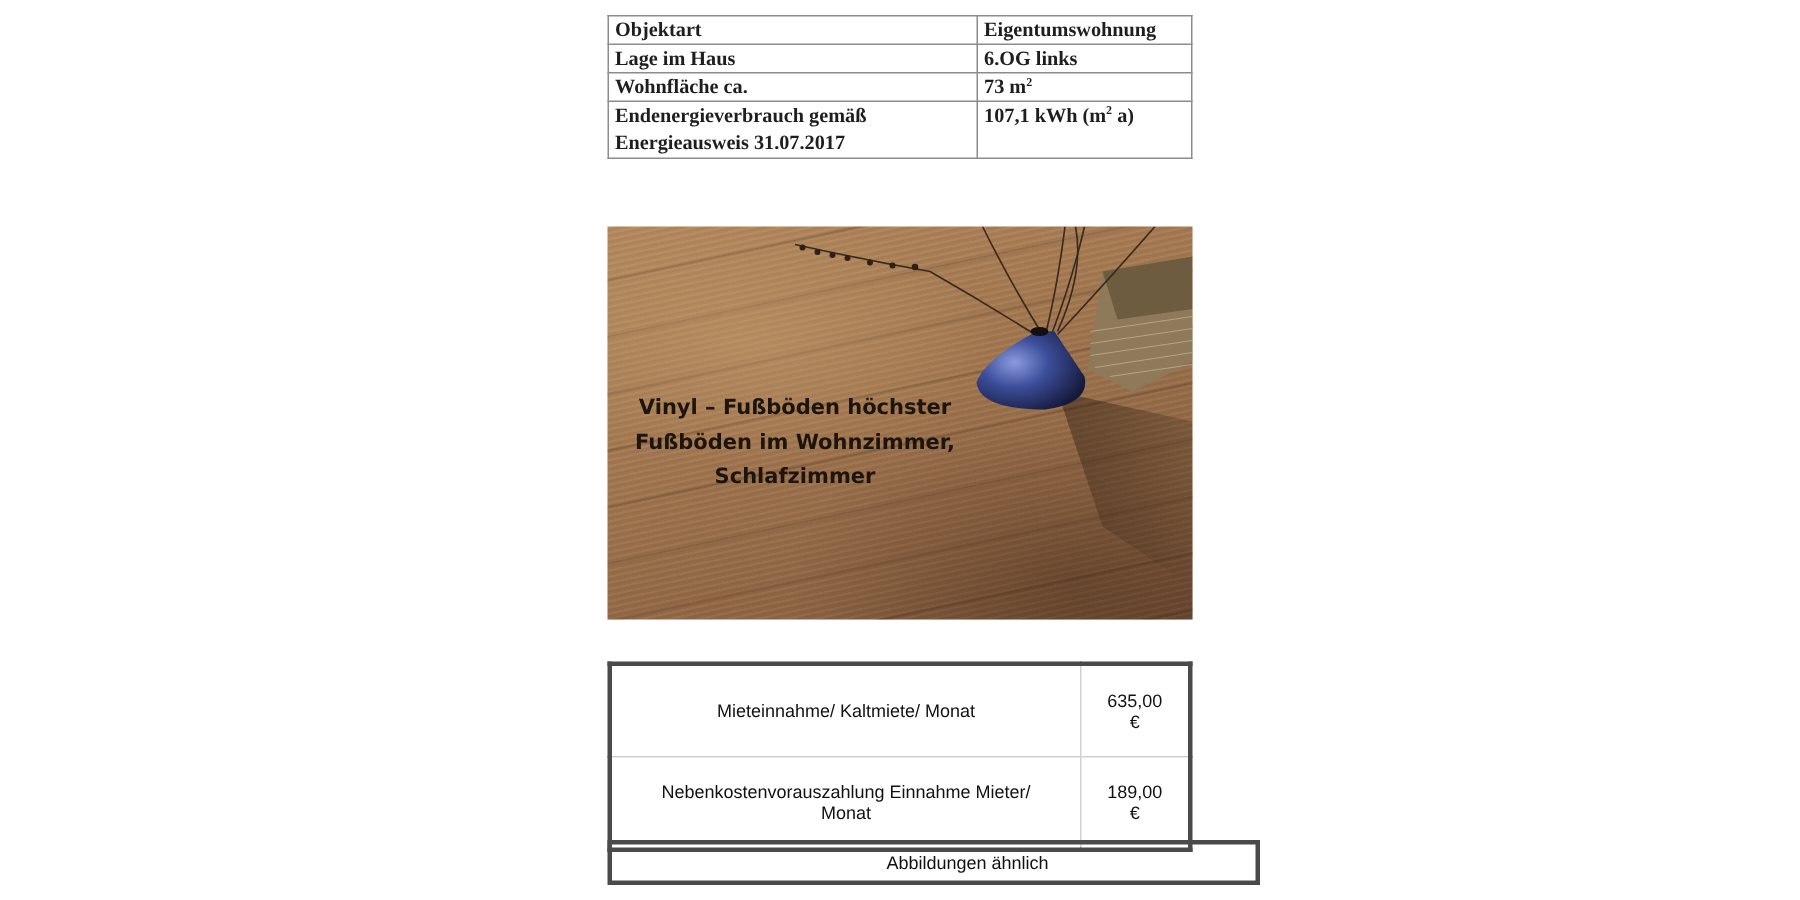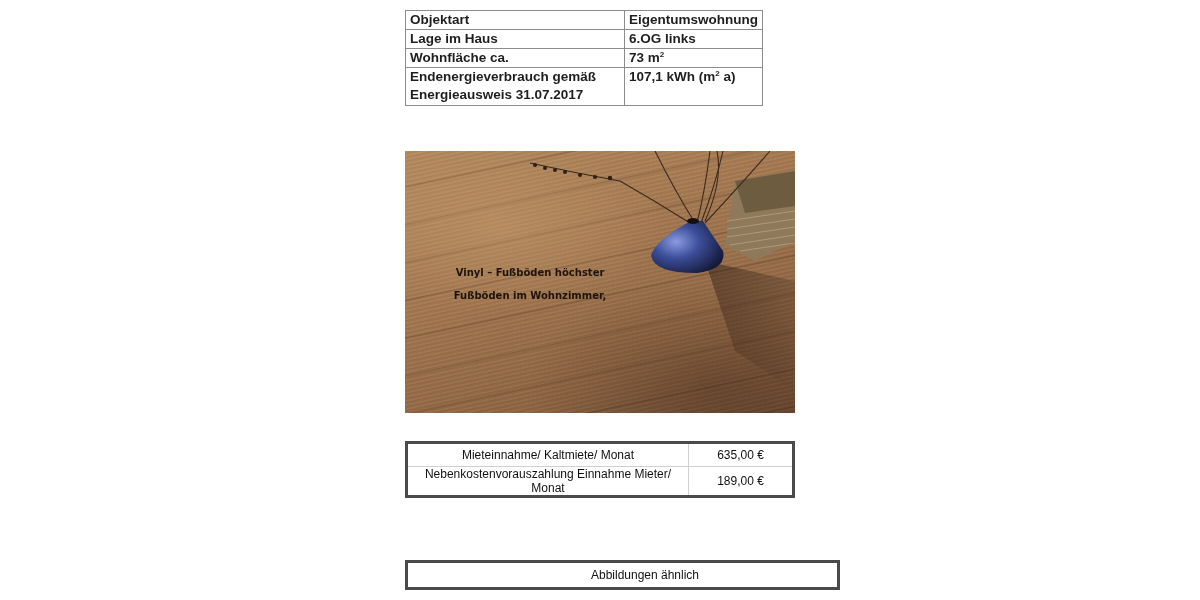--- a/index.html
+++ b/index.html
@@ -1,39 +1,39 @@
 <!DOCTYPE html>
 <html><head>
   <meta charset="utf-8">
   <style>
     html, body { margin: 0; padding: 0; background: #ffffff; }
     body { width: 1200px; height: 600px; position: relative; overflow: hidden; font-family: "Liberation Sans", sans-serif; color: #1a1a1a; }
 
     
-    .prop-table { position: absolute; left: 405px; top: 10px; width: 358px; border-collapse: collapse; font-family: Liberation Sans, sans-serif; font-weight: bold; font-size: 13.5px; color: #1e1e1e; }
+    .prop-table { position: absolute; left: 405px; top: 10px; width: 390px; border-collapse: collapse; font-family: Liberation Serif, serif; font-weight: bold; font-size: 13.5px; color: #1e1e1e; }
     .prop-table td { border: 1px solid #8c8c8c; padding: 0 4px; height: 18px; line-height: 18px; vertical-align: top; }
     .prop-table td.k { width: 237px; }
     .prop-table tr.tall td { height: 37px; }
     .prop-table sup { font-size: 8px; vertical-align: 5px; line-height: 0; }
 
     
     .photo { position: absolute; left: 405px; top: 151px; width: 390px; height: 262px; overflow: hidden;
       background:
         radial-gradient(ellipse 60% 45% at 25% 30%, rgba(210,170,120,0.35), rgba(0,0,0,0) 70%),
         radial-gradient(ellipse 70% 60% at 80% 90%, rgba(60,35,20,0.35), rgba(0,0,0,0) 70%),
         repeating-linear-gradient(168deg, rgba(255,235,200,0.06) 0px, rgba(255,235,200,0.06) 1px, rgba(70,40,20,0.07) 2px, rgba(70,40,20,0.0) 4px),
         repeating-linear-gradient(168deg, rgba(0,0,0,0) 0px, rgba(0,0,0,0) 34px, rgba(60,35,18,0.25) 35px, rgba(0,0,0,0) 37px),
         linear-gradient(160deg, #b48a5e 0%, #a27750 40%, #8d6443 75%, #6f4c33 100%);
     }
     .photo svg.deco { position: absolute; left: 0; top: 0; }
-    .photo .caption { position: absolute; left: 0; top: 110px; width: 250px; text-align: center; font-family: "DejaVu Sans", sans-serif; font-weight: bold; font-size: 10px; line-height: 23px; color: #1c140e; }
+    .photo .caption { position: absolute; left: 0; top: 110px; width: 250px; text-align: center; font-family: "DejaVu Sans", sans-serif; font-weight: bold; font-size: 14px; line-height: 23px; color: #1c140e; }
 
     
     .fin-table { position: absolute; left: 405px; top: 441px; width: 390px; border-collapse: collapse; border: 3px solid #4a4a4a; font-family: "Liberation Sans", sans-serif; font-size: 12px; color: #111; }
-    .fin-table td { border: 1px solid #d0d0d0; height: 22px; text-align: center; padding: 0; }
+    .fin-table td { border: 1px solid #d0d0d0; height: 22px; text-align: center; padding: 16px; }
     .fin-table td.lbl { width: 280px; }
     .fin-table tr.sep td { border-top: 3px solid #4a4a4a; }
 
     .note { position: absolute; left: 405px; top: 560px; width: 384px; height: 24px; border: 3px solid #4a4a4a; font-family: "Liberation Sans", sans-serif; font-size: 12px; color: #111; text-align: center; line-height: 24px; padding-left: 45px; }
   </style>
 </head>
 <body>
 
 <table class="prop-table">
   <tbody>
@@ -106,20 +106,21 @@
     </g>
 
     <g>
       <path d="M286,70 L298,70 L318,100 Q322,118 292,122 Q248,122 246,104 Q252,88 286,70 Z" fill="url(#lampG)"></path>
       <ellipse cx="288" cy="70" rx="6" ry="3" fill="#111"></ellipse>
     </g>
   </svg>
   <div class="caption">
     <div>Vinyl – Fußböden höchster</div>
     <div>Fußböden im Wohnzimmer,</div>
+    <div>Schlafzimmer</div>
   </div>
 </div>
 
 <table class="fin-table">
   <tbody>
       <tr>
     <td class="lbl">Mieteinnahme/ Kaltmiete/ Monat</td>
     <td>635,00 €</td>
   </tr>
   <tr>

